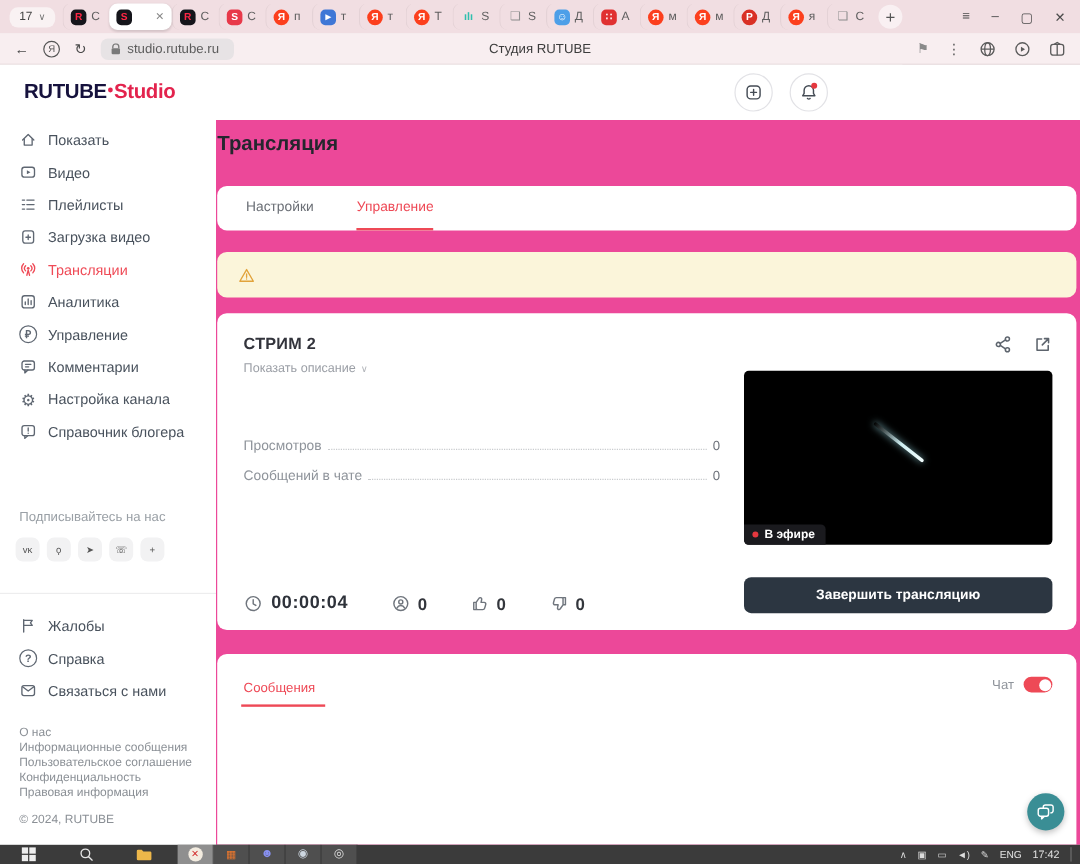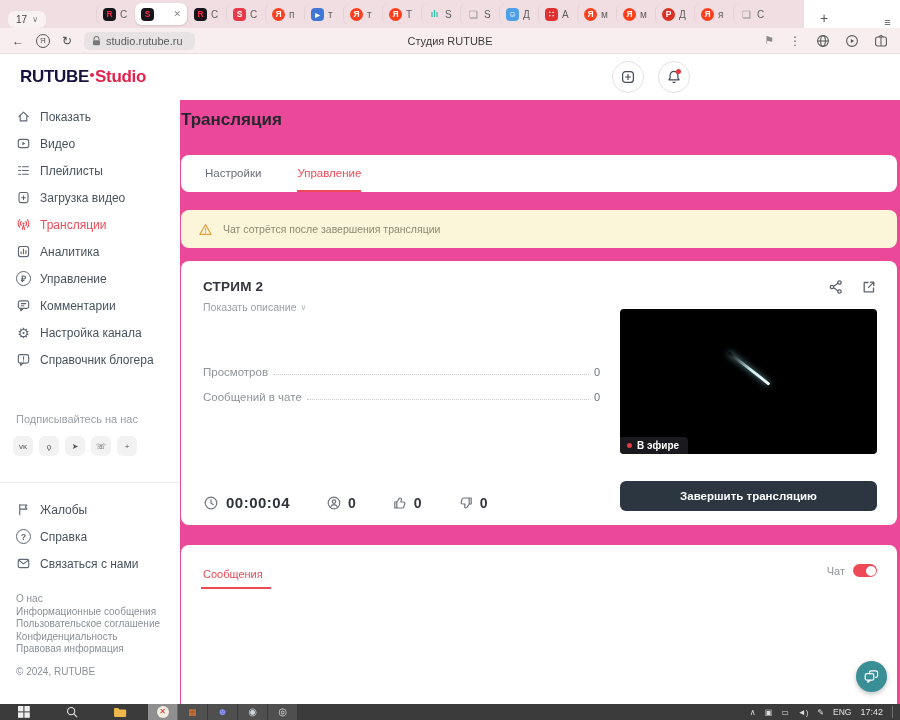--- a/index.html
+++ b/index.html
@@ -1,20 +1,20 @@
 <!DOCTYPE html>
 <html><head>
 <meta charset="utf-8">
 <style>
   * { margin:0; padding:0; box-sizing:border-box; }
   html,body { width:900px; height:720px; overflow:hidden; font-family:"Liberation Sans",sans-serif; background:#fff; }
   body { position:relative; }
 
   
-  .tabstrip { position:absolute; left:0; top:0; width:804px; height:28px; background:#f1dee2; display:flex; align-items:flex-end; padding-left:8px;gap:44px; }
+  .tabstrip { position:absolute; left:0; top:0; width:900px; height:28px; background:#f1dee2; display:flex; align-items:center; padding-left:8px; }
   .tab-counter { display:flex; align-items:center; gap:5px; background:rgba(255,255,255,.6); border-radius:7px; padding:3px 8px; font-size:10px; color:#444; margin-right:6px; }
   .tab-counter .chev { font-size:8px; color:#777; }
   .btabs { display:flex; align-items:center; height:28px; }
   .btab { display:flex; align-items:center; gap:4px; width:39px; height:22px; padding:0 6px; border-radius:7px; overflow:hidden; flex:none; }
   .btab:not(.active) { border-left:1px solid rgba(0,0,0,.05); }
   .btab.active { width:52px; background:#fff; box-shadow:0 1px 2px rgba(0,0,0,.12); }
   .favicon { width:13px; height:13px; flex:none; display:flex; align-items:center; justify-content:center; font-size:8.5px; font-weight:700; border-radius:3px; }
   .btab-label { font-size:10px; color:#5e5e5e; }
   .btab-close { font-size:9px; color:#888; margin-left:auto; }
   .new-tab { font-size:14px; color:#555; margin:0 4px; width:20px; height:20px; border-radius:50%; background:rgba(255,255,255,.55); display:flex; align-items:center; justify-content:center; }
@@ -41,21 +41,21 @@
   .avatar { width:32px; height:32px; border-radius:50%; background:radial-gradient(circle at 35% 32%, #a8897０, #8a6c58 35%, #54402f 70%, #33261d); }
 
   
   .sidebar { position:absolute; left:0; top:100px; width:180px; bottom:16px; background:#fff; padding-top:3px; }
   .nav-item { height:27px; display:flex; align-items:center; gap:9px; padding-left:16px; font-size:12px; color:#49525d; }
   .nav-item svg, .support-item svg { flex:none; stroke:#5f6772; fill:none; stroke-width:1.2; stroke-linecap:round; stroke-linejoin:round; }
   .nav-item.active { color:#ef4b57; }
   .nav-item.active svg { stroke:#ef4b57; }
   .cico { width:15px; height:15px; border:1.2px solid #5f6772; border-radius:50%; font-size:9px; font-weight:700; color:#5f6772; display:flex; align-items:center; justify-content:center; flex:none; }
   .gico { font-size:14px; color:#5f6772; width:15px; text-align:center; flex:none; }
-  .follow-label { margin:40px 0 0 16px; font-size:11px; color:#9aa0a6; }
+  .follow-label { margin:52px 0 0 16px; font-size:11px; color:#9aa0a6; }
   .social-row { margin:11px 0 0 13px; display:flex; gap:6px; }
   .soc { width:20px; height:20px; border:none; background:#f2f2f3; border-radius:6px; font-size:8px; color:#555; display:flex; align-items:center; justify-content:center; }
   .sb-divider { margin-top:26px; border-top:1px solid #ededee; }
   .support-block { margin-top:13px; }
   .support-item { height:27px; display:flex; align-items:center; gap:9px; padding-left:16px; font-size:12px; color:#49525d; }
   .sb-footer { margin:16px 0 0 16px; font-size:10px; color:#8b9096; line-height:12px; }
   .sb-footer div { margin-bottom:0.5px; }
   .copyright { margin:11px 0 0 16px; font-size:10px; color:#8b9096; }
 
   
@@ -409,21 +409,20 @@
   <div class="card card-tabs">
     <div class="ptab">Настройки</div>
     <div class="ptab active">Управление</div>
   </div>
 
   <div class="card-warning">
     <svg width="15" height="15" viewBox="0 0 16 16">
         <path d="M8 2.8 14 13.2 H2 Z" stroke="#e2a33b" fill="none" stroke-width="1.2" stroke-linejoin="round"></path>
         <path d="M8 6.6 v3 M8 11.2 v.1" stroke="#e2a33b" stroke-width="1.2" stroke-linecap="round"></path>
       </svg>
-    <span class="warn-text">Чат сотрётся после завершения трансляции</span>
   </div>
 
   <div class="card card-stream">
     <div class="stream-title">СТРИМ 2</div>
     <div class="show-desc">
       <span>Показать описание</span>
       <span class="chev">∨</span>
     </div>
 
     <div class="stream-actions">

